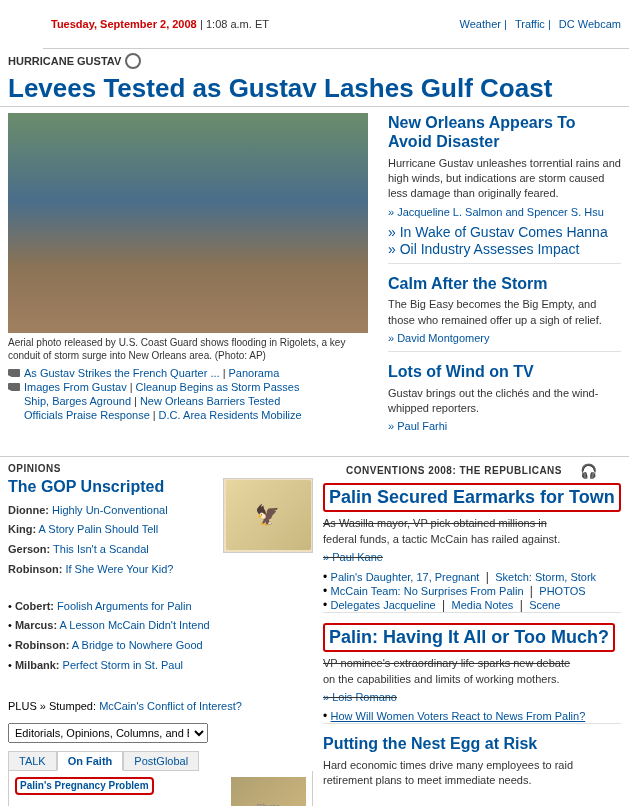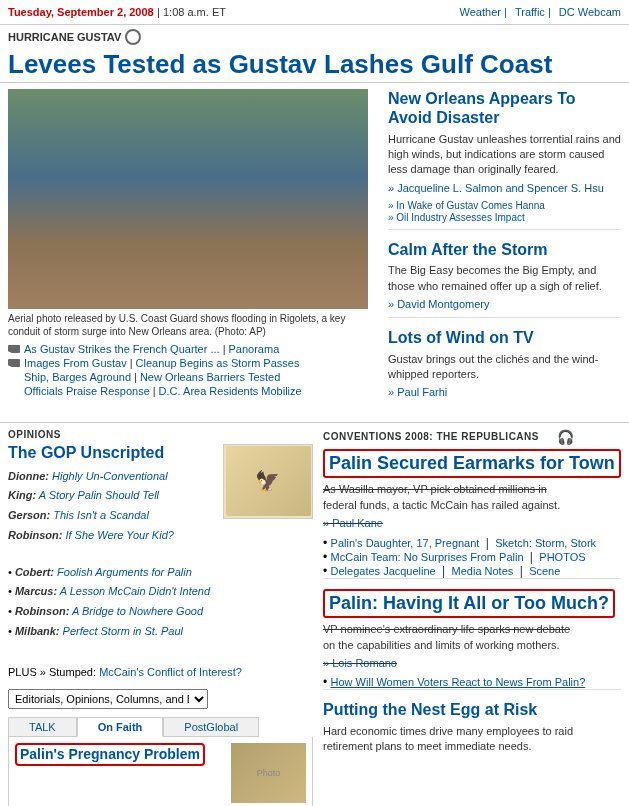--- a/index.html
+++ b/index.html
@@ -1,19 +1,19 @@
 <!DOCTYPE html>
 <html><head>
   <meta charset="utf-8">
   <style>
     * { margin: 0; padding: 0; box-sizing: border-box; }
     body { font-family: Arial, sans-serif; font-size: 12px; color: #000; background: #fff; width: 629px; overflow-x: hidden; }
 
     
-    #top-bar { background: #fff; border-bottom: 1px solid #ccc; padding: 5px 8px; display: flex; justify-content: space-between; align-items: center; }
+    #top-bar { background: #fff; border-bottom: 1px solid #ccc; padding: 17px 8px; display: flex; justify-content: space-between; align-items: center; margin-left: 43px; }
     #top-bar .date { color: #c00; font-size: 11px; font-weight: bold; }
     #top-bar .time { color: #333; font-size: 11px; }
     #top-bar .links { font-size: 11px; color: #00539b; }
     #top-bar .links a { color: #00539b; text-decoration: none; margin-left: 5px; }
 
     
     #header { padding: 4px 8px 2px 8px; border-bottom: 1px solid #ccc; }
     .hurricane-label { font-size: 11px; font-weight: bold; color: #333; display: flex; align-items: center; gap: 4px; }
     .hurricane-icon { display: inline-block; width: 16px; height: 16px; border-radius: 50%; border: 2px solid #666; position: relative; }
     .main-headline { font-size: 26px; font-weight: bold; color: #00539b; line-height: 1.2; margin-top: 4px; }
@@ -34,53 +34,53 @@
     .small-links a { color: #00539b; text-decoration: none; }
     .separator { margin: 0 3px; color: #333; }
 
     
     .right-story { margin-bottom: 10px; padding-bottom: 5px; border-bottom: 1px solid #e0e0e0; }
     .right-story:last-child { border-bottom: none; }
     .right-story h2 { font-size: 16px; font-weight: bold; color: #00539b; line-height: 1.2; margin-bottom: 4px; }
     .right-story p { font-size: 11px; line-height: 1.4; color: #333; }
     .right-story .byline { font-size: 11px; color: #333; margin-top: 3px; }
     .right-story .sub-links { margin-top: 4px; }
-    .right-story .sub-links a { font-size: 10px; color: #00539b; text-decoration: none; display: block; margin-bottom: 1px; }
+    .right-story .sub-links a { font-size: 14px; color: #00539b; text-decoration: none; display: block; margin-bottom: 1px; }
 
     
     #bottom { display: flex; gap: 10px; padding: 6px 8px; border-bottom: 1px solid #ccc; }
 
     
     #opinions { flex: 0 0 305px; }
     .section-label { font-size: 10px; font-weight: bold; color: #333; text-transform: uppercase; letter-spacing: 0.5px; margin-bottom: 4px; }
     .opinions-title { font-size: 16px; font-weight: bold; color: #00539b; margin-bottom: 6px; }
     .opinions-list { font-size: 11px; line-height: 1.6; }
     .opinions-list .author { font-weight: bold; color: #333; }
     .opinions-list a { color: #00539b; text-decoration: none; }
-    .opinions-list .item { margin-bottom: 2px; font-style: italic; }
+    .opinions-list .item { margin-bottom: 2px; }
     .opinions-cartoon { float: right; width: 90px; height: 75px; background: #f0e0c0; margin-left: 8px; margin-bottom: 4px; border: 1px solid #ccc; display: flex; align-items: center; justify-content: center; font-size: 9px; color: #888; }
     .plus-link { font-size: 11px; margin-top: 4px; }
     .plus-link a { color: #00539b; text-decoration: none; }
     .dropdown-row { margin-top: 8px; }
     .dropdown-row select { font-size: 11px; width: 200px; padding: 2px; }
 
     
     #talk-section { margin-top: 8px; }
     .talk-tabs { display: flex; gap: 0; margin-bottom: 0; }
-    .talk-tab { padding: 3px 20px; font-size: 11px; border: 1px solid #ccc; background: #f0f0f0; cursor: pointer; }
+    .talk-tab { padding: 3px 10px; font-size: 11px; border: 1px solid #ccc; background: #f0f0f0; cursor: pointer; }
     .talk-tab.active { background: #fff; border-bottom: 1px solid #fff; color: #00539b; font-weight: bold; }
     .talk-tab:not(.active) { color: #00539b; }
     .talk-content { border: 1px solid #ccc; border-top: none; padding: 6px; display: flex; gap: 6px; }
     .talk-text { flex: 1; }
-    .talk-headline { font-size: 14px; font-weight: bold; color: #c00; line-height: 1.2; }
+    .talk-headline { font-size: 10px; font-weight: bold; color: #c00; line-height: 1.2; }
     .talk-img { width: 75px; height: 60px; background: #c0b080; flex-shrink: 0; display: flex; align-items: center; justify-content: center; overflow: hidden; }
 
     
     #conventions { flex: 1; }
-    .conventions-label { font-size: 10px; font-weight: bold; color: #333; text-transform: uppercase; letter-spacing: 0.5px; margin-bottom: 4px; display: flex; align-items: center; gap: 18px; }
+    .conventions-label { font-size: 10px; font-weight: bold; color: #333; text-transform: uppercase; letter-spacing: 0.5px; margin-bottom: 4px; display: flex; align-items: center; gap: 18px; justify-content: center; }
     .headphone-icon { color: #c00; font-size: 14px; }
 
     .conv-story { margin-bottom: 10px; border-bottom: 1px solid #e0e0e0; }
     .conv-story h2 { font-size: 18px; font-weight: bold; color: #00539b; line-height: 1.2; margin-bottom: 4px; border: 2px solid #c00; border-radius: 3px; padding: 2px 4px; display: inline-block; }
     .conv-story p { font-size: 11px; line-height: 1.4; color: #333; text-decoration: line-through; }
     .conv-story p.normal { text-decoration: none; }
     .conv-story .byline { font-size: 11px; color: #333; margin-top: 3px; }
     .conv-story .sub-links { margin-top: 4px; }
     .conv-story .sub-links a { font-size: 11px; color: #00539b; text-decoration: none; }
     .pipe { color: #333; margin: 0 3px; }

